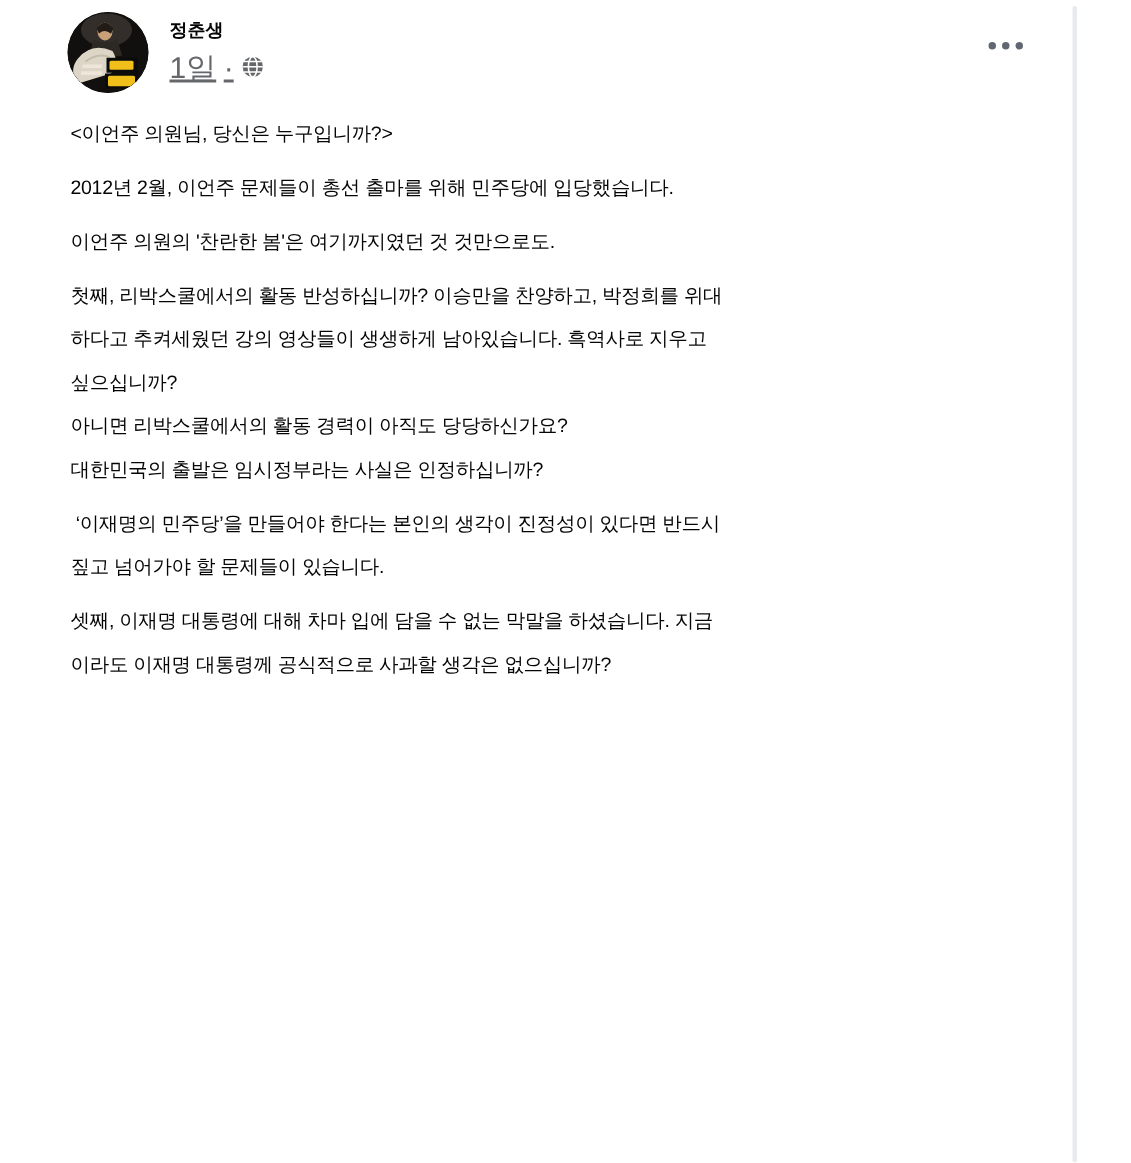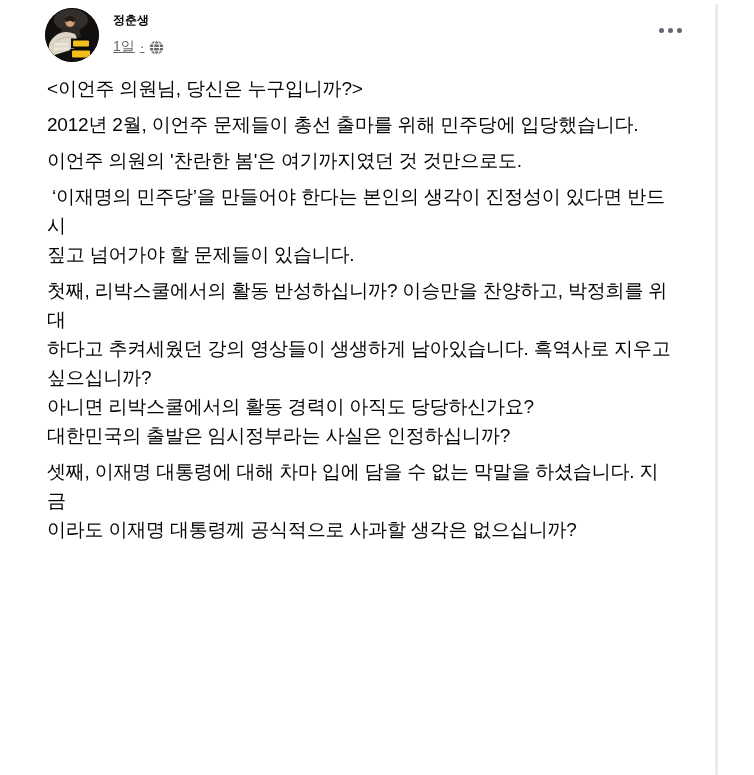--- a/index.html
+++ b/index.html
@@ -25,39 +25,39 @@
     width:54px;height:54px;border-radius:50%;
     overflow:hidden;flex:0 0 auto;cursor:pointer;
     background:#111;
   }
   .avatar svg{display:block;}
   .author-block{margin-left:14px;padding-top:2px;}
   .author-name{
     font-size:12px;font-weight:700;line-height:21px;color:#050505;cursor:pointer;
   }
   .post-meta{
-    display:flex;align-items:flex-end;gap:5px;
-    margin-top:6px;font-size:14px;line-height:18px;color:#65676b;text-decoration:underline;
+    display:flex;align-items:flex-start;gap:5px;
+    margin-top:6px;font-size:20px;line-height:18px;color:#65676b;text-decoration:underline;
   }
   .post-meta .sep{color:#65676b;}
   .globe{display:inline-flex;align-items:center;}
   .more-button{
     position:absolute;left:653px;top:18px;
     display:flex;align-items:center;gap:4px;
     padding:10px 6px;cursor:pointer;border-radius:18px;
   }
   .more-button .dot{
     width:5px;height:5px;border-radius:50%;background:#606770;
   }
   .post-body{
     padding:12px 42px 0 47px;
   }
   .para{
     margin:0 0 7px 0;
-    font-size:19px;
+    font-size:13px;
     line-height:29px;
     color:#050505;
     white-space:pre-wrap;
     word-break:break-all;
     letter-spacing:-0.2px;
   }
   .para:last-child{margin-bottom:0;}
 </style>
 </head>
 <body>
@@ -115,25 +115,25 @@
       <span class="dot"></span>
       <span class="dot"></span>
     </div>
 
   </div>
 
   <div class="post-body">
     <p class="para">&lt;이언주 의원님, 당신은 누구입니까?&gt;</p>
     <p class="para">2012년 2월, 이언주 문제들이 총선 출마를 위해 민주당에 입당했습니다.</p>
     <p class="para">이언주 의원의 '찬란한 봄'은 여기까지였던 것 것만으로도.</p>
-    <p class="para"> ‘이재명의 민주당’을 만들어야 한다는 본인의 생각이 진정성이 있다면 반드시
-짚고 넘어가야 할 문제들이 있습니다.</p>
     <p class="para">첫째, 리박스쿨에서의 활동 반성하십니까? 이승만을 찬양하고, 박정희를 위대
 하다고 추켜세웠던 강의 영상들이 생생하게 남아있습니다. 흑역사로 지우고
 싶으십니까?
 아니면 리박스쿨에서의 활동 경력이 아직도 당당하신가요?
 대한민국의 출발은 임시정부라는 사실은 인정하십니까?</p>
+    <p class="para"> ‘이재명의 민주당’을 만들어야 한다는 본인의 생각이 진정성이 있다면 반드시
+짚고 넘어가야 할 문제들이 있습니다.</p>
     <p class="para">셋째, 이재명 대통령에 대해 차마 입에 담을 수 없는 막말을 하셨습니다. 지금
 이라도 이재명 대통령께 공식적으로 사과할 생각은 없으십니까?</p>
 
   </div>
 
 </div>
 
 </body></html>

